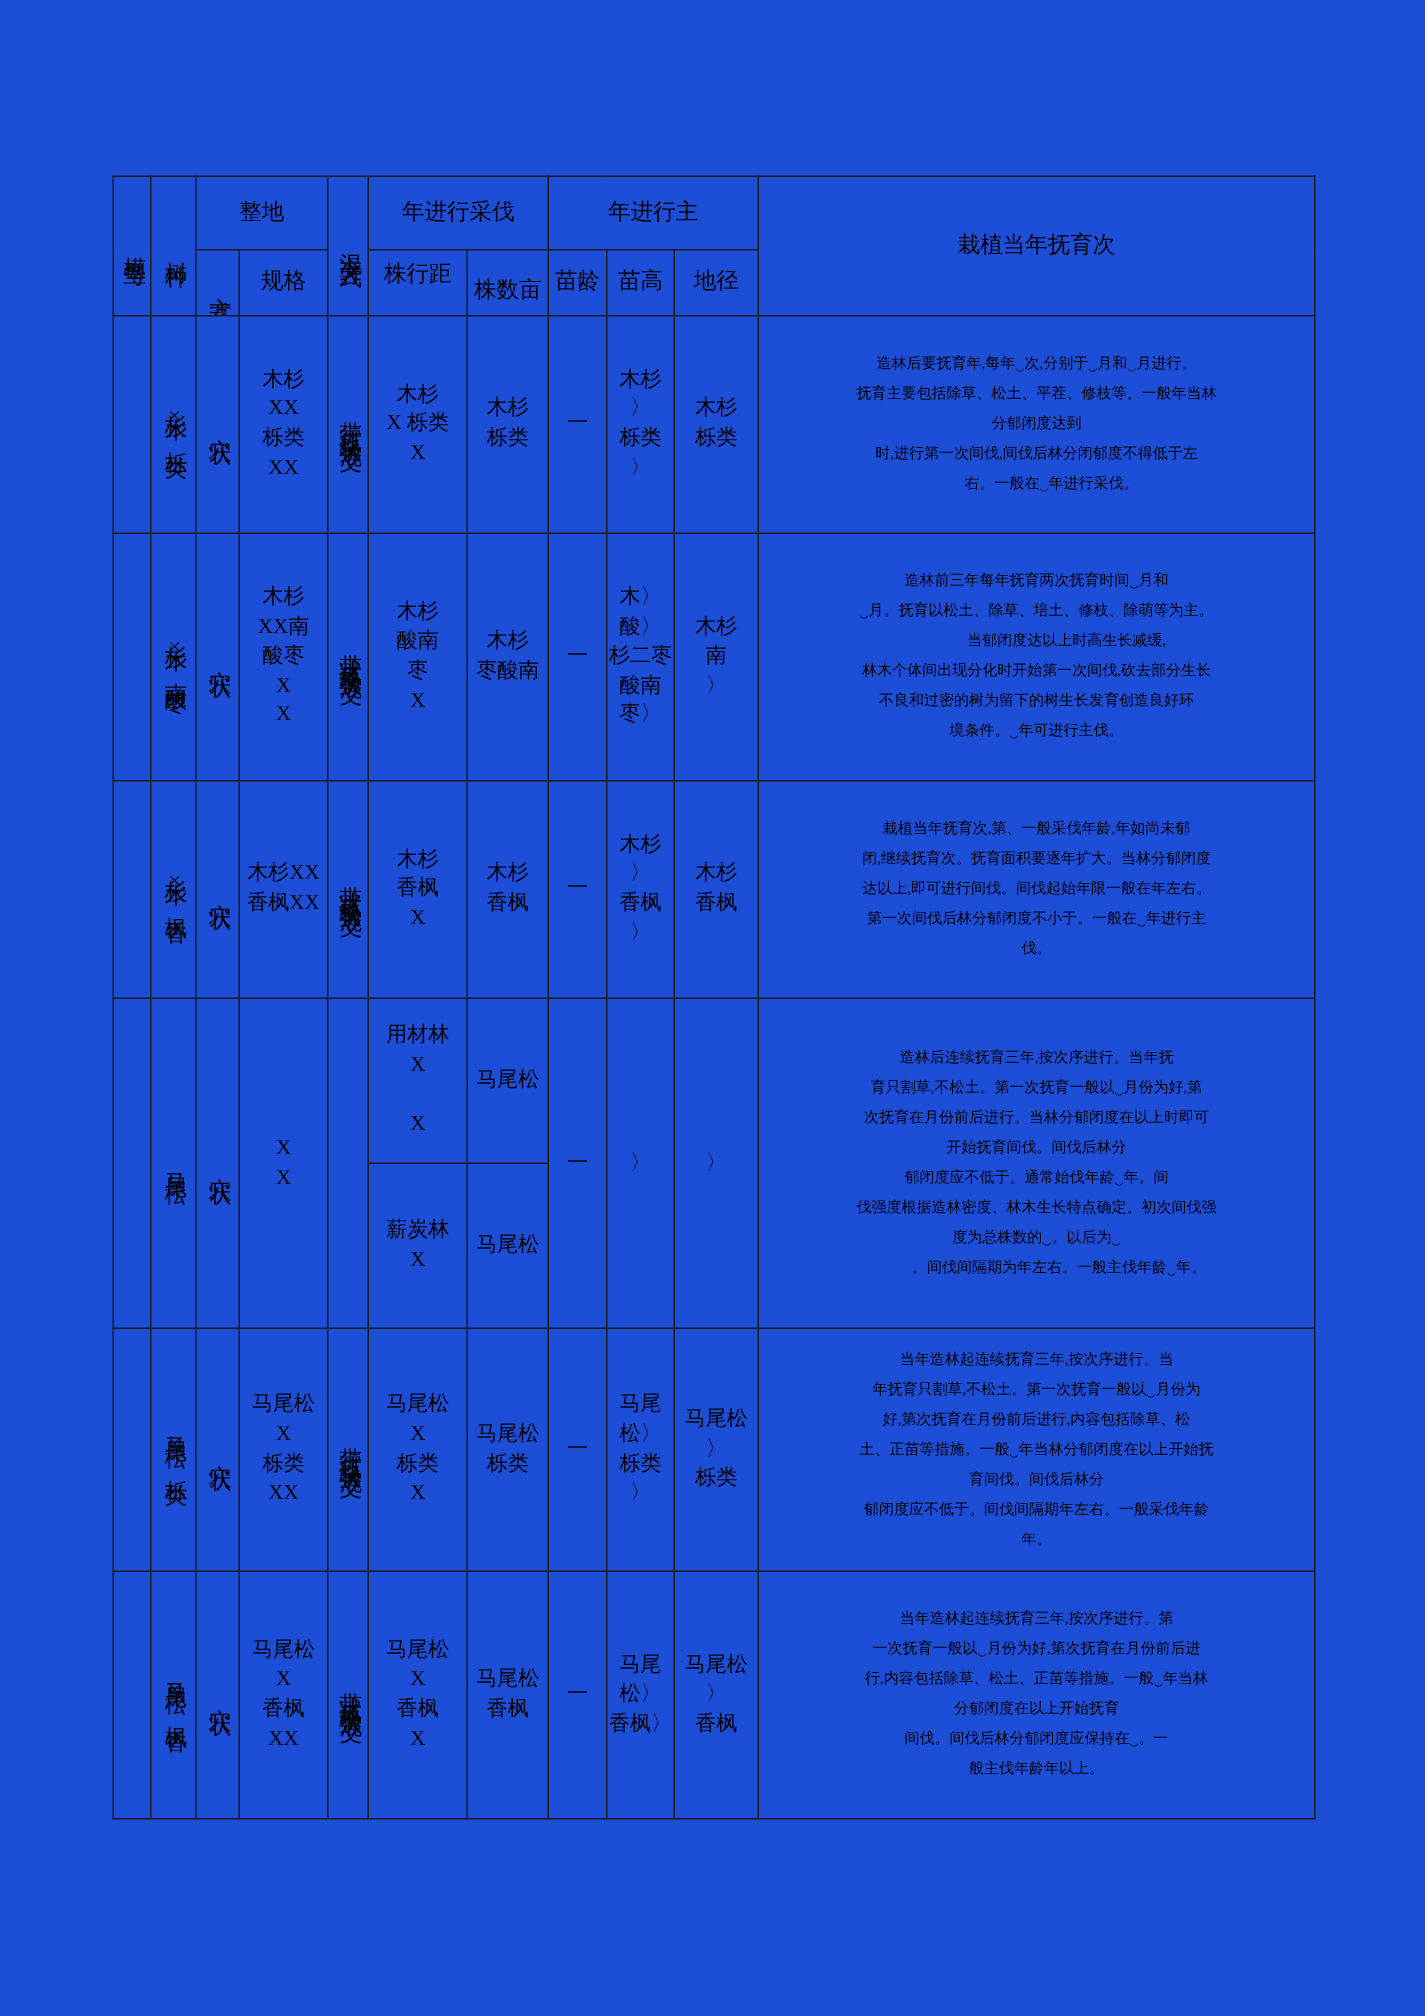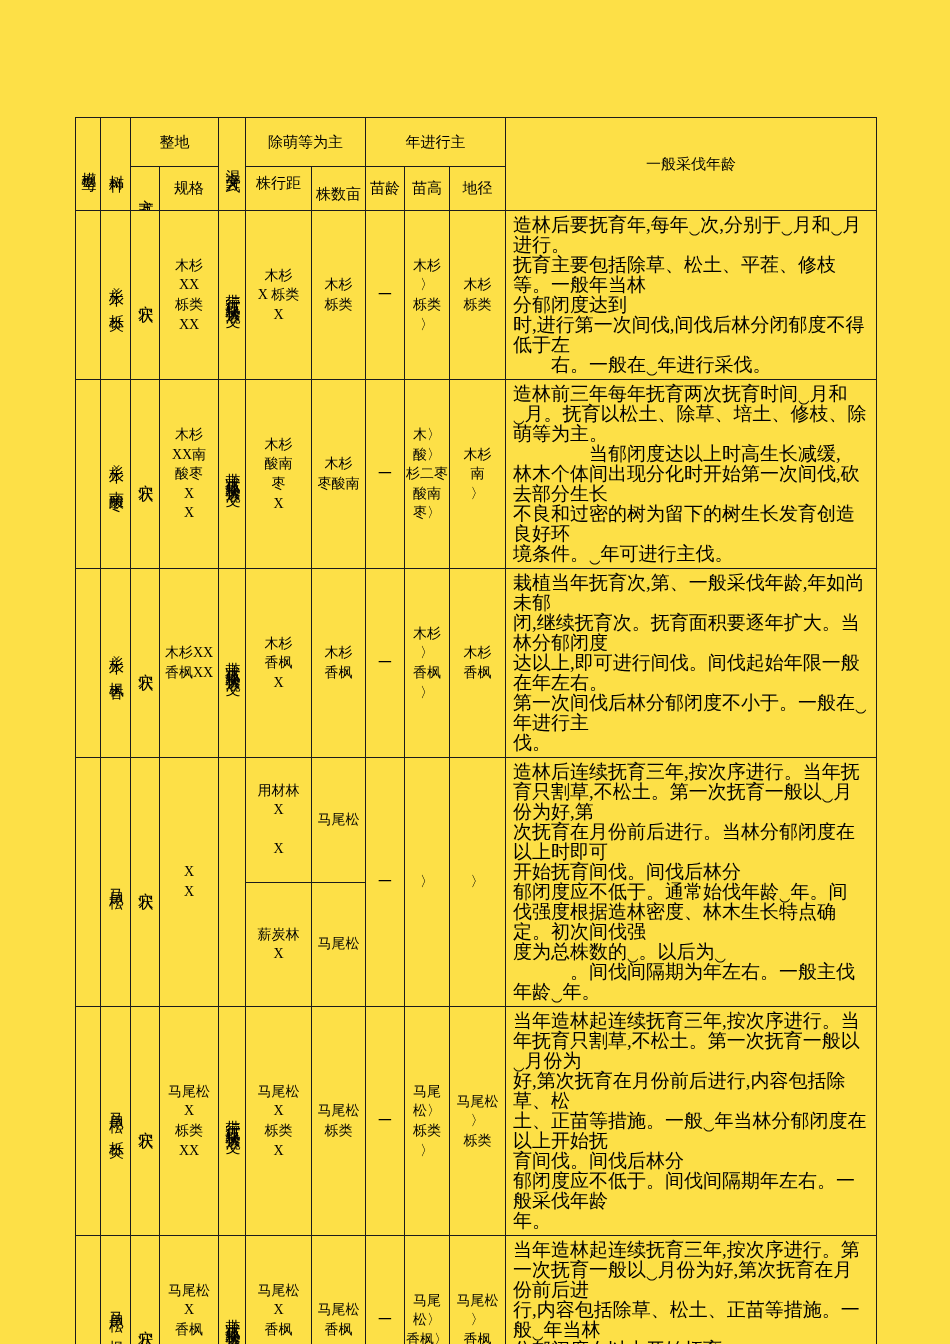--- a/index.html
+++ b/index.html
@@ -4,37 +4,37 @@
 <style>
   * { margin:0; padding:0; box-sizing:border-box; }
   html,body { background:#ffffff; }
   body {
     width:950px; height:1344px;
     font-family:"Liberation Serif","DejaVu Serif",serif;
     color:#000;
   }
   .page {
     position:relative; width:950px; height:1344px;
-    background:#fde047; overflow:hidden;
+    background:#1d4ed8; overflow:hidden;
   }
   table.model-table {
     position:absolute; left:75px; top:117px;
     border-collapse:collapse; table-layout:fixed; width:801px;
   }
   td {
     border:1px solid #1c1c1c;
     text-align:center; vertical-align:middle;
     font-size:14px; line-height:1.4;
     white-space:pre-wrap; overflow:hidden;
     padding:2px 1px;
   }
   td.hdr { font-size:15px; }
   td.tending {
-    text-align:left; vertical-align:middle;
-    font-size:19px; line-height:20px;
+    text-align:center; vertical-align:middle;
+    font-size:10px; line-height:20px;
     padding:4px 7px;
   }
   td.alignTop { vertical-align:top; padding-top:6px;margin-top:48px; }
   td.alignBottom { vertical-align:bottom; padding-bottom:5px; }
   .vtext {
     writing-mode:vertical-rl; text-orientation:upright;
     display:inline-block; letter-spacing:3px;
     font-size:15px; line-height:1.05; white-space:pre;
   }
 </style>
@@ -56,23 +56,23 @@
         <col style="width:56px">
         <col style="width:371px">
     </colgroup>
 
     <tbody>
         <tr style="height:49px">
       <td class="hdr" rowspan="2"><span class="vtext">模型号</span></td>
       <td class="hdr" rowspan="2"><span class="vtext">树种</span></td>
       <td class="hdr" colspan="2">整地</td>
       <td class="hdr" rowspan="2"><span class="vtext">混交方式</span></td>
-      <td class="hdr" colspan="2">除萌等为主</td>
+      <td class="hdr" colspan="2">年进行采伐</td>
       <td class="hdr" colspan="3">年进行主</td>
-      <td class="hdr" rowspan="2">一般采伐年龄</td>
+      <td class="hdr" rowspan="2">栽植当年抚育次</td>
     </tr>
 
     <tr style="height:44px">
       <td class="hdr"><span class="vtext">方式</span></td>
       <td class="hdr">规格</td>
       <td class="hdr alignTop">株行距</td>
       <td class="hdr alignBottom">株数亩</td>
       <td class="hdr">苗龄</td>
       <td class="hdr">苗高</td>
       <td class="hdr">地径</td>

